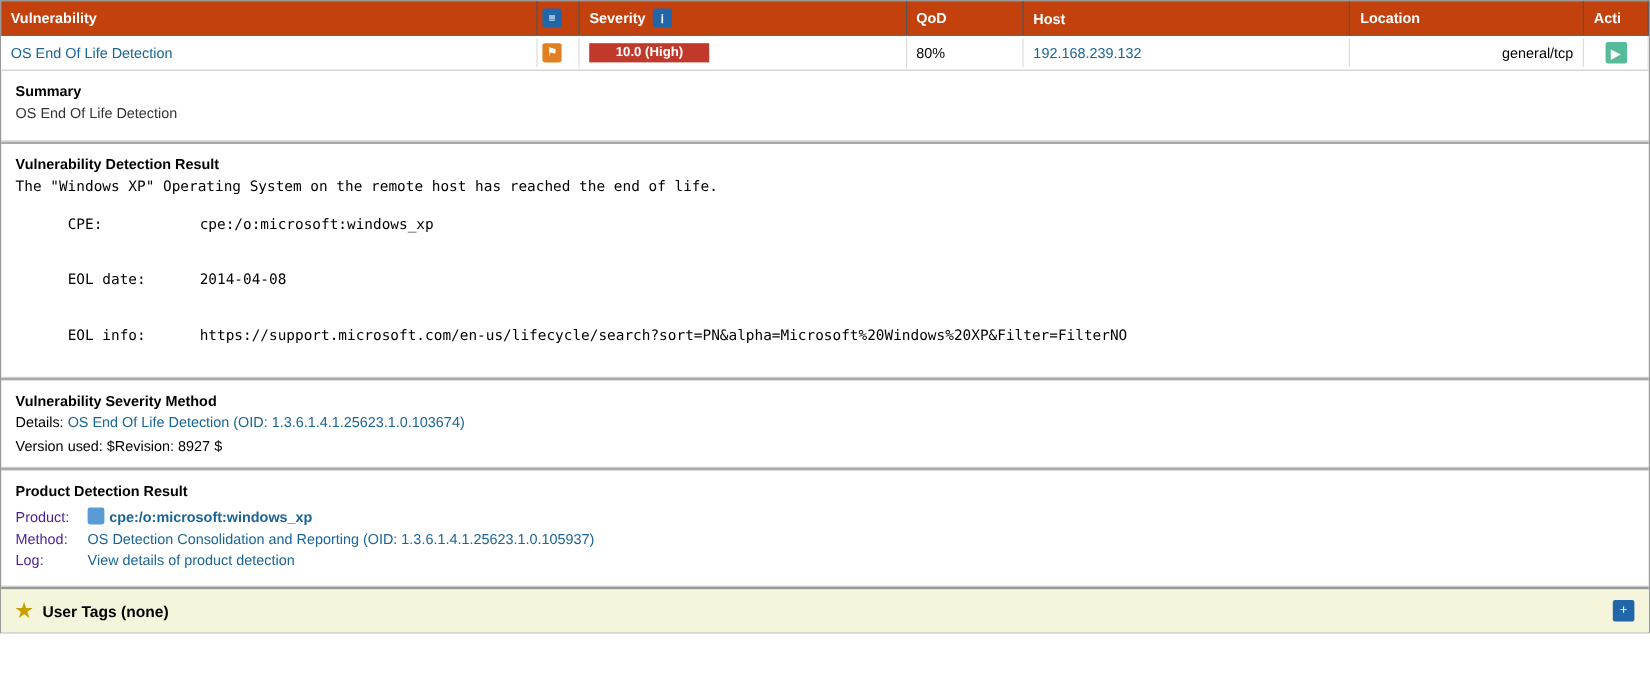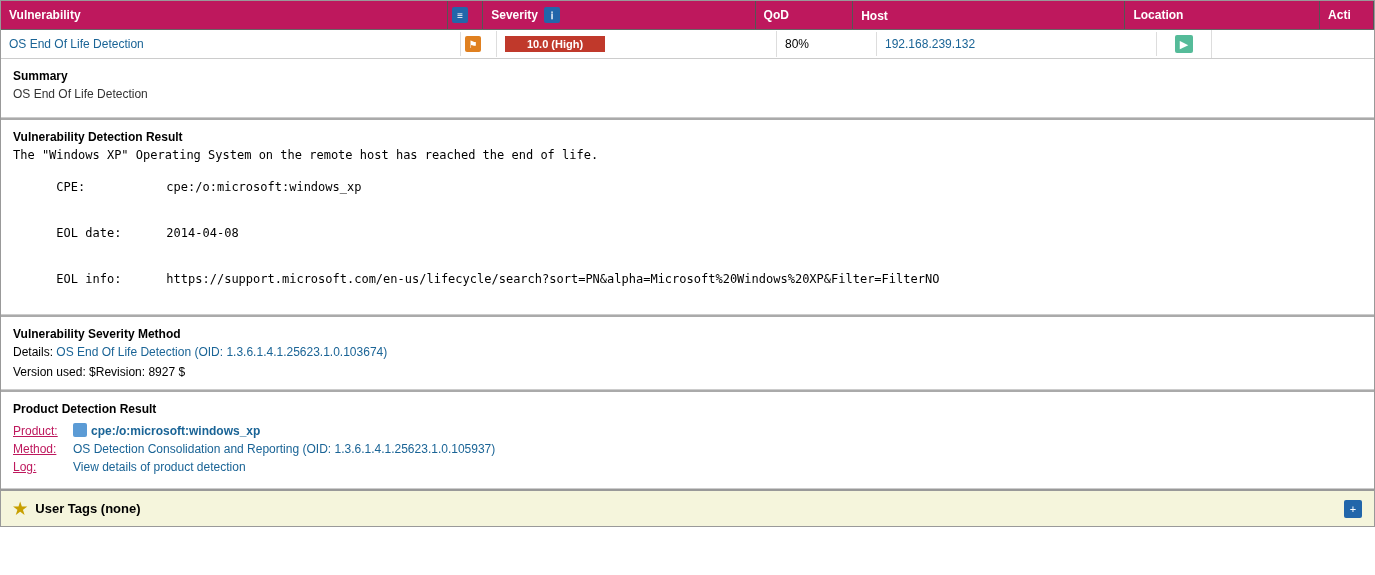--- a/index.html
+++ b/index.html
@@ -11,21 +11,21 @@
     }
 
     .table-wrapper {
       width: 1375px;
       border: 1px solid #999;
       border-collapse: collapse;
     }
 
     .header-row {
       display: flex;
-      background: #be185d;
+      background: #c2410c;
       color: #fff;
       font-weight: bold;
       border-bottom: 1px solid #666;
     }
 
     .header-cell {
       padding: 6px 8px;
       border-right: 1px solid #555;
       display: flex;
       align-items: center;
@@ -104,22 +104,21 @@
     }
 
     .product-row {
       display: flex;
       margin-bottom: 4px;
       font-size: 12px;
     }
 
     .product-label {
       width: 60px;
-      color: #be185d;
-      text-decoration: underline;
+      color: #4c1d95;
     }
 
     .product-icon {
       display: inline-block;
       width: 14px;
       height: 14px;
       background: #5b9bd5;
       border-radius: 2px;
       margin-right: 4px;
       vertical-align: middle;
@@ -226,20 +225,23 @@
       <span class="icon-small icon-orange">⚑</span>
     </div>
     <div class="data-cell col-severity">
       <span class="severity-badge">10.0 (High)</span>
     </div>
     <div class="data-cell col-qod">
       <span>80%</span>
     </div>
     <div class="data-cell col-host">
       <a class="link">192.168.239.132</a>
+    </div>
+    <div class="data-cell col-location">
+      <span>general/tcp</span>
     </div>
     <div class="data-cell col-action right-edge-icon">
       <button class="right-corner-btn">▶</button>
     </div>
   </div>
 
   <div class="detail-section">
     <div class="section-title">Summary</div>
     <div class="summary-text">OS End Of Life Detection</div>
   </div>

